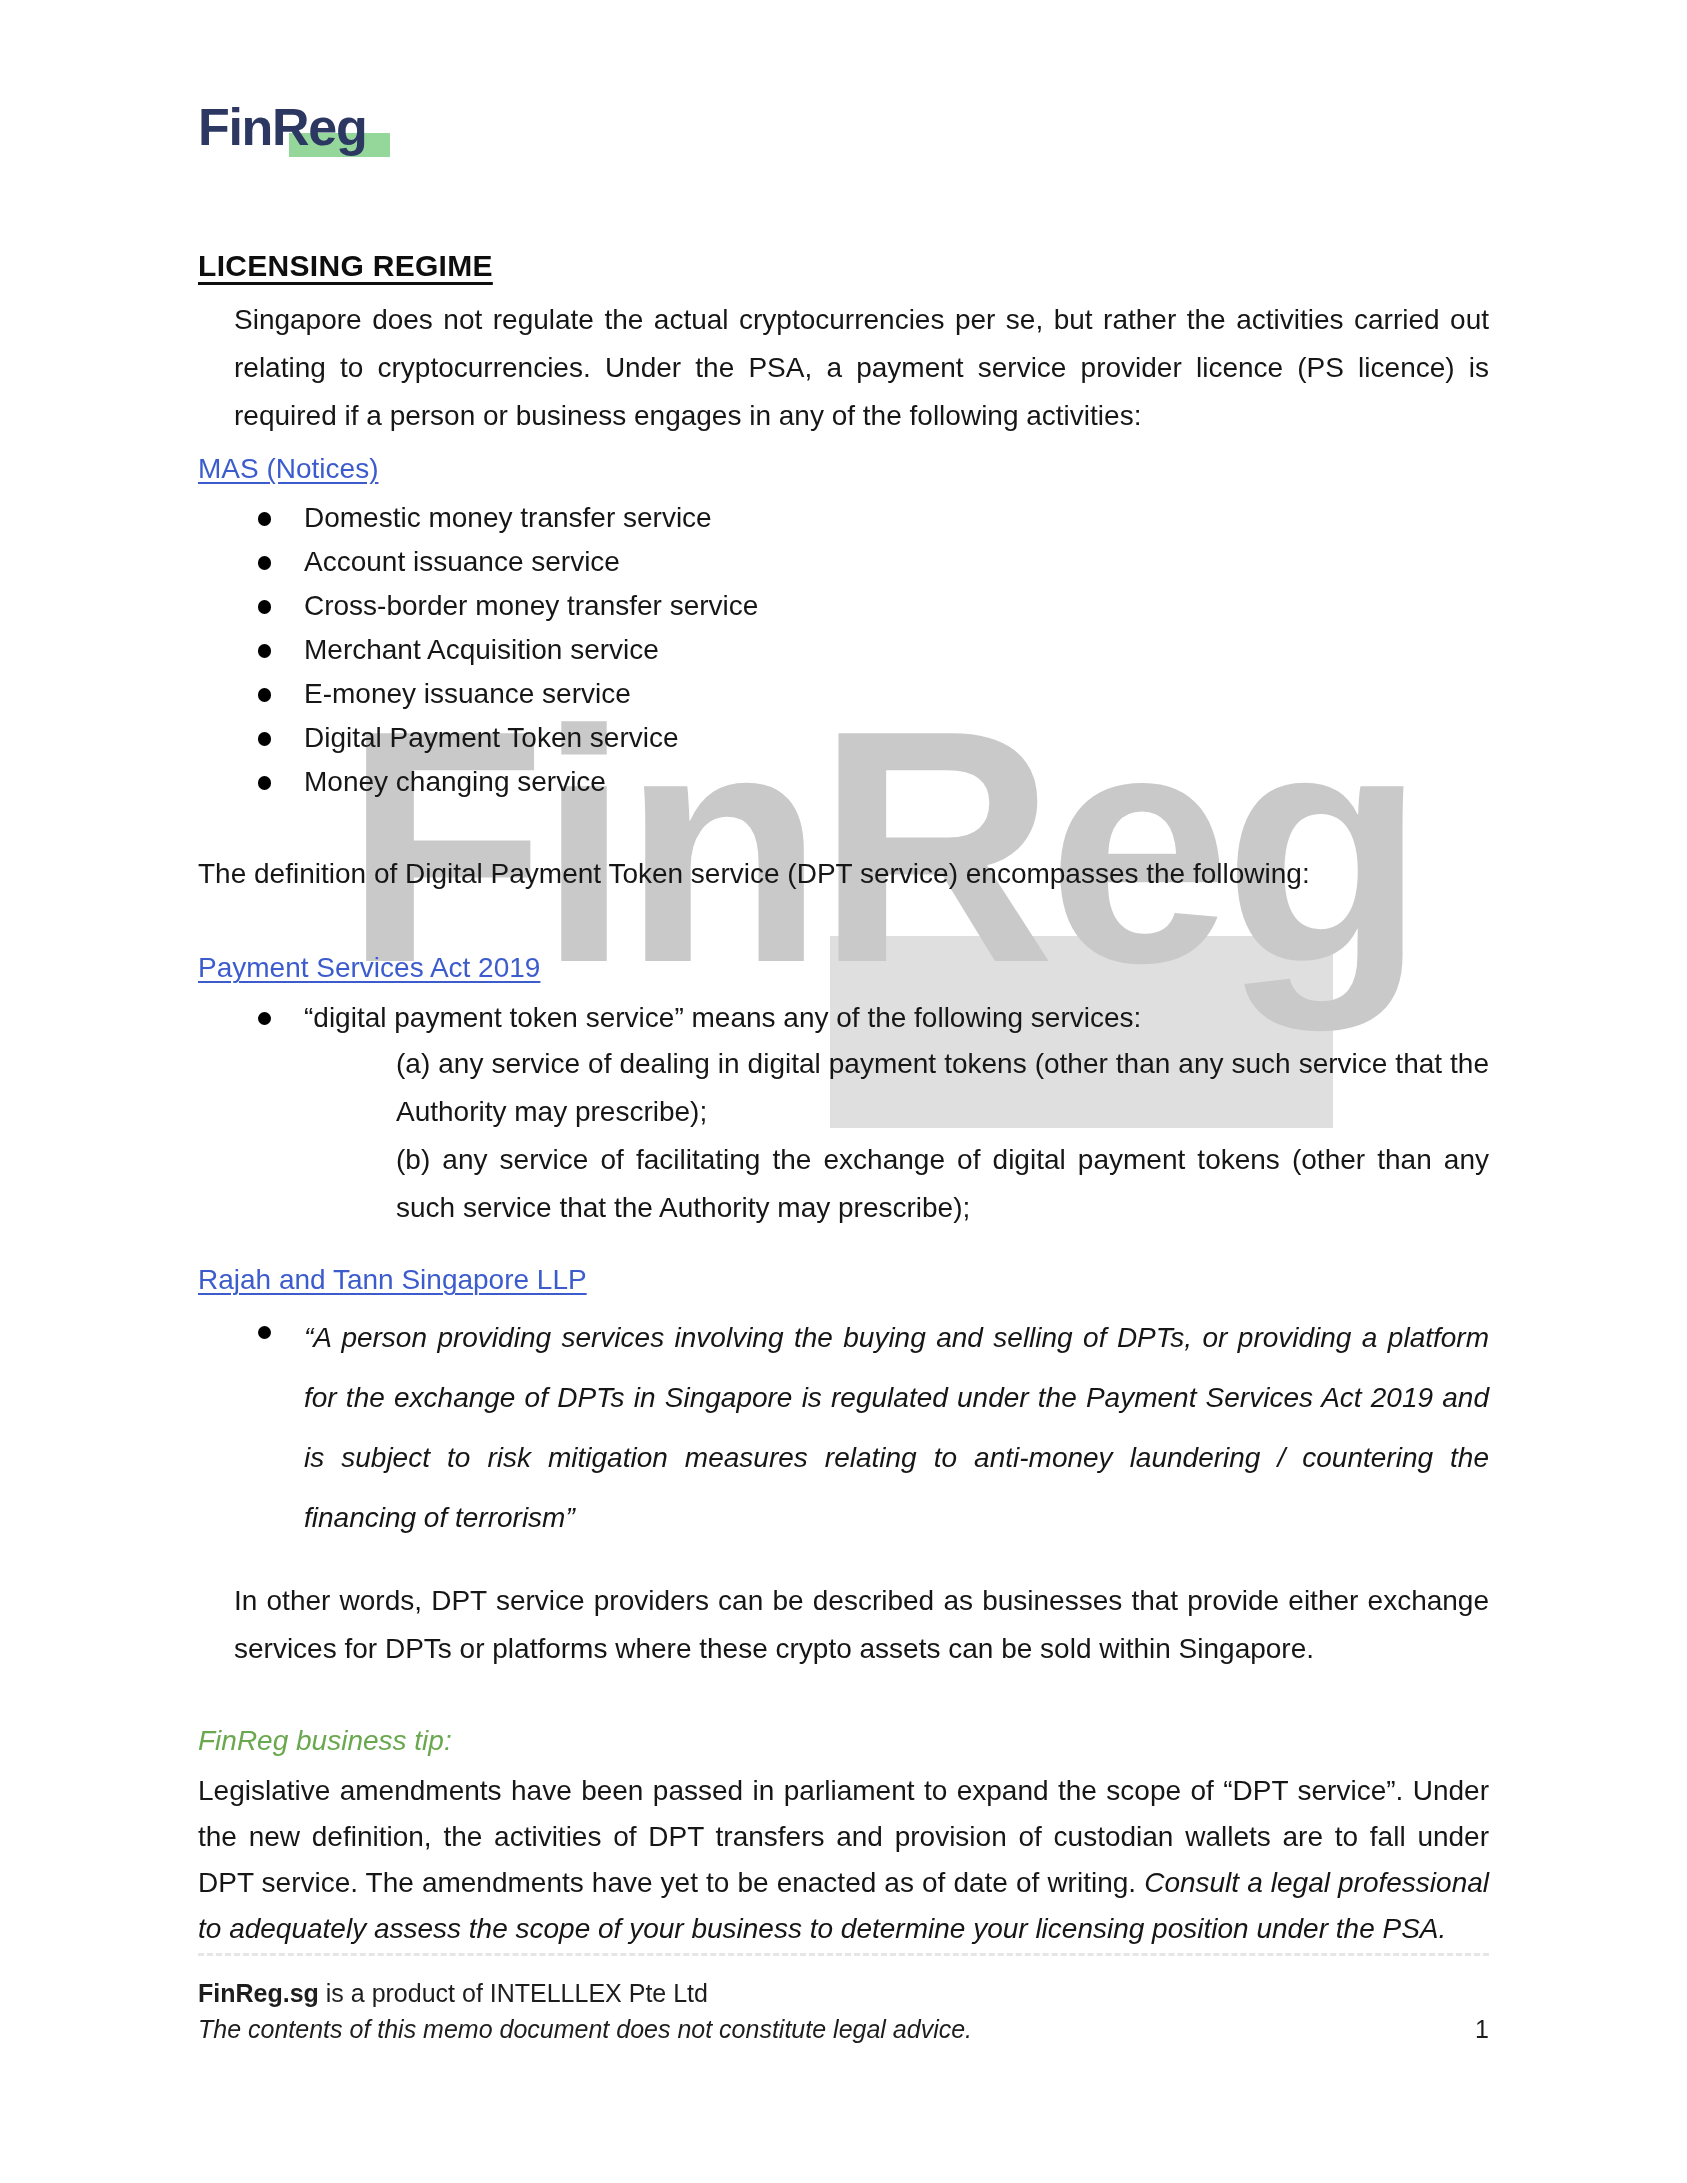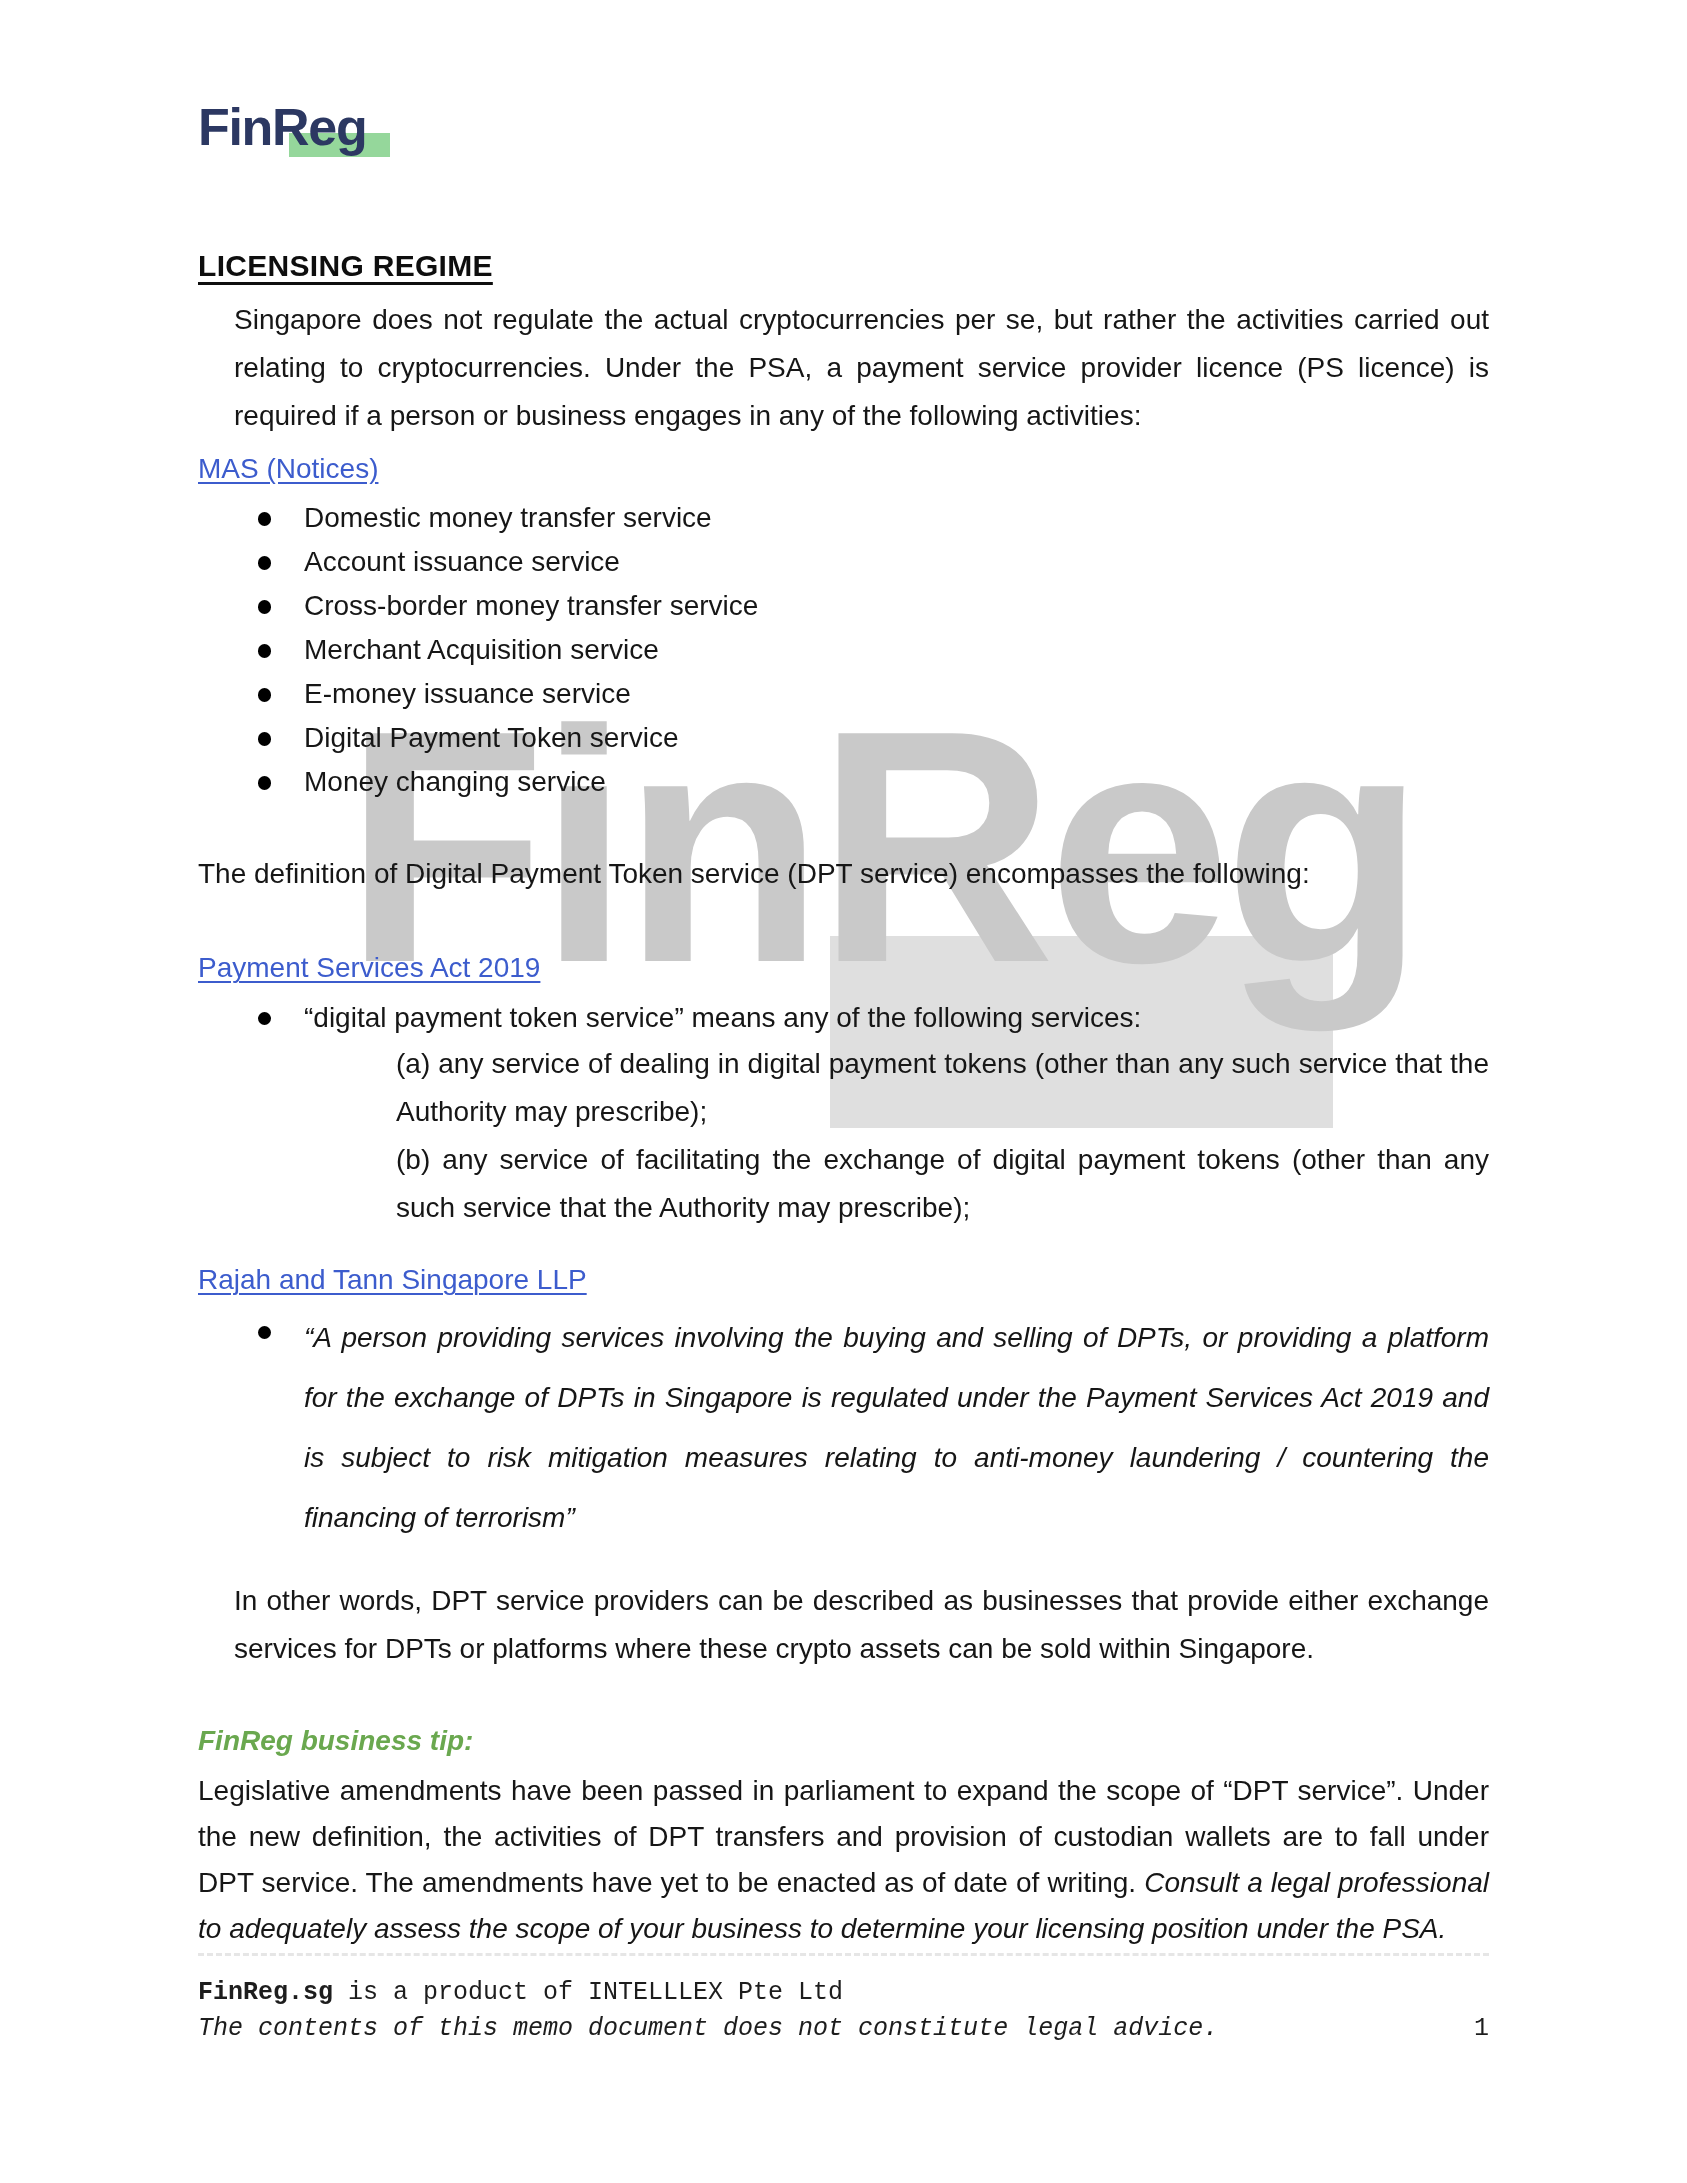--- a/index.html
+++ b/index.html
@@ -57,26 +57,26 @@
   ul.quote-list li{line-height:60px;text-align:justify;}
   ul.quote-list li::before{top:18px;}
   .definition{margin-top:46px;}
   .sub-clause{
     margin-left:198px;font-size:28px;line-height:48px;text-align:justify;
   }
   .quote-text{font-style:italic;}
   .summary{margin-top:29px;}
   .tip-heading{
     margin-top:46px;font-size:28px;line-height:44px;
-    color:#6aa84f;font-weight:bold;font-style:italic;
+    color:#6aa84f;font-weight:normal;font-style:italic;
   }
   .tip-body{margin-top:5.3px;font-size:28px;line-height:46px;text-align:justify;}
   .tip-italic{font-style:italic;}
   
-  .footer{position:absolute;left:198px;right:198px;top:1953px;z-index:2;font-family:Liberation Mono, monospace;}
+  .footer{position:absolute;left:198px;right:198px;top:1953px;z-index:2;}
   .footer-divider{border-top:3.3px dashed #e6e6e6;height:0;margin-bottom:18.5px;}
   .footer-line{font-size:25px;line-height:36px;color:#1d1d1d;position:relative;}
   .footer-bold{font-weight:bold;}
   .footer-email{
     color:#3c5ccd;text-decoration:underline;text-decoration-thickness:1.3px;
     text-underline-offset:3.3px;margin-left:9.3px;cursor:pointer;
   }
   .footer-disclaimer{font-style:italic;}
   .page-number{position:absolute;right:0;top:0;font-style:normal;color:#1d1d1d;}
 </style>

